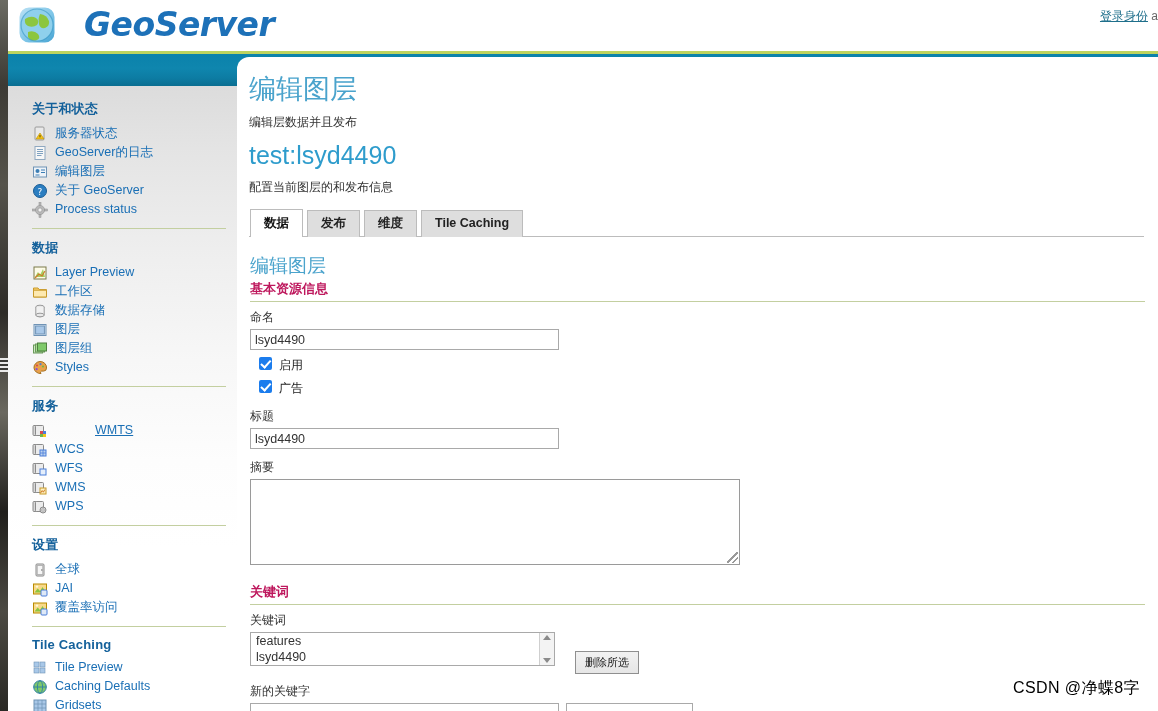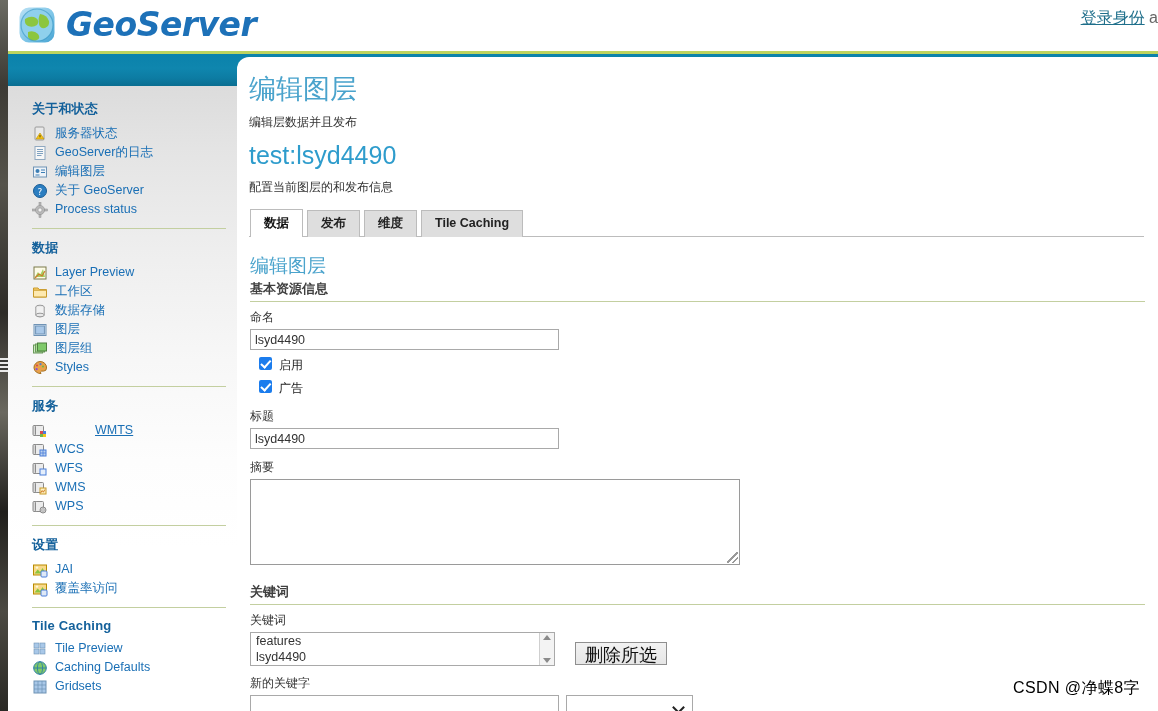--- a/index.html
+++ b/index.html
@@ -32,37 +32,37 @@
 
   
   .topbar {
     position: absolute; left: 0; top: 0;
     width: 1158px; height: 51px;
     background: #ffffff;
     z-index: 10;
   }
   .logo-wrap {
     position: absolute; left: 14px; top: 2px;
-    display: flex; align-items: center; gap: 6px;
+    display: flex; align-items: center; gap: 24px;
   }
   .globe {
     width: 46px; height: 46px; position: relative;
     display: inline-block;
   }
   .globe svg { display: block; }
   .brand {
     font-family: "DejaVu Sans", sans-serif;
     font-size: 33px; font-weight: bold; font-style: italic;
     color: #1d71b8;
     letter-spacing: -0.5px;
     line-height: 46px;
   }
   .login-area {
     position: absolute; right: 0; top: 8px;
-    font-size: 16px; color: #1f6f8b;
+    font-size: 12px; color: #1f6f8b;
     white-space: nowrap;
     padding-right: 0px;
   }
   .login-area .login-link {
     color: #1f6f8b; text-decoration: underline;
   }
   .login-area .login-rest { color: #666; }
 
   
   .green-rule {
@@ -189,21 +189,21 @@
   .form-body { padding: 16px 0 0 1px; }
   .sect-title-blue {
     color: #4aa3cc;
     font-size: 19px;
     font-weight: normal;
     margin: 0 0 1px 0;
   }
   .sect-title {
     font-size: 13px;
     font-weight: bold;
-    color: #404040;
+    color: #be185d;
     margin: 0 0 2px 0;
   }
   .sect-rule {
     width: 895px; height: 1px;
     background: #c3cfa0;
     margin: 3px 0 7px 0;
   }
   .fld-label {
     font-size: 12px;
     color: #333;
@@ -300,27 +300,27 @@
   .arr-up, .arr-dn {
     width: 0; height: 0;
     border-left: 4px solid transparent;
     border-right: 4px solid transparent;
   }
   .arr-up { border-bottom: 5px solid #8a8a8a; }
   .arr-dn { border-top: 5px solid #8a8a8a; }
   .btn {
     height: 23px;
     padding: 0 9px;
-    font-size: 18px;
+    font-size: 11px;
     color: #111;
     background: linear-gradient(180deg,#f2f2f2 0%,#e6e6e6 100%);
     border: 1px solid #8f8f8f;
     cursor: pointer;
     white-space: nowrap;
-    margin-top: 10px;
+    margin-top: 19px;
     font-family: "Liberation Sans", sans-serif;
   }
   .dd-row { display: flex; align-items: center; gap: 7px; }
   .dd {
     width: 127px; height: 21px;
     border: 1px solid #a9a9a9;
     background: #fff;
     position: relative;
     cursor: pointer;
   }
@@ -578,20 +578,30 @@
     </div>
 
     <div class="nav-sep"></div>
 
     <div class="nav-section">
       <div class="nav-head">设置</div>
       <ul class="nav-list">
         <li class="nav-item">
           <span class="ico">
             <svg width="16" height="16" viewBox="0 0 16 16">
+                <rect x="4" y="2" width="8" height="12" rx="1" fill="#e6e6e6" stroke="#8a8a8a"></rect>
+                <rect x="5.2" y="3.4" width="5.6" height="9.2" fill="#f6f6f6" stroke="#b0b0b0"></rect>
+                <circle cx="9.8" cy="8" r="0.8" fill="#7a7a7a"></circle>
+              </svg>
+          </span>
+          <span class="lbl">全球</span>
+        </li>
+        <li class="nav-item">
+          <span class="ico">
+            <svg width="16" height="16" viewBox="0 0 16 16">
                 <rect x="1.5" y="3" width="13" height="10" fill="#f8d98a" stroke="#b98c00"></rect>
                 <path d="M2.5 11.5 l3.2-4 2.3 2.6 2.6-4.2 3 5.6z" fill="#8cc63f"></path>
                 <circle cx="5" cy="5.6" r="1.2" fill="#fff8d8"></circle>
                 <rect x="9" y="9" width="6" height="6" rx="1" fill="#dfe9f7" stroke="#4b7ed9"></rect>
               </svg>
           </span>
           <span class="lbl">JAI</span>
         </li>
         <li class="nav-item">
           <span class="ico">

